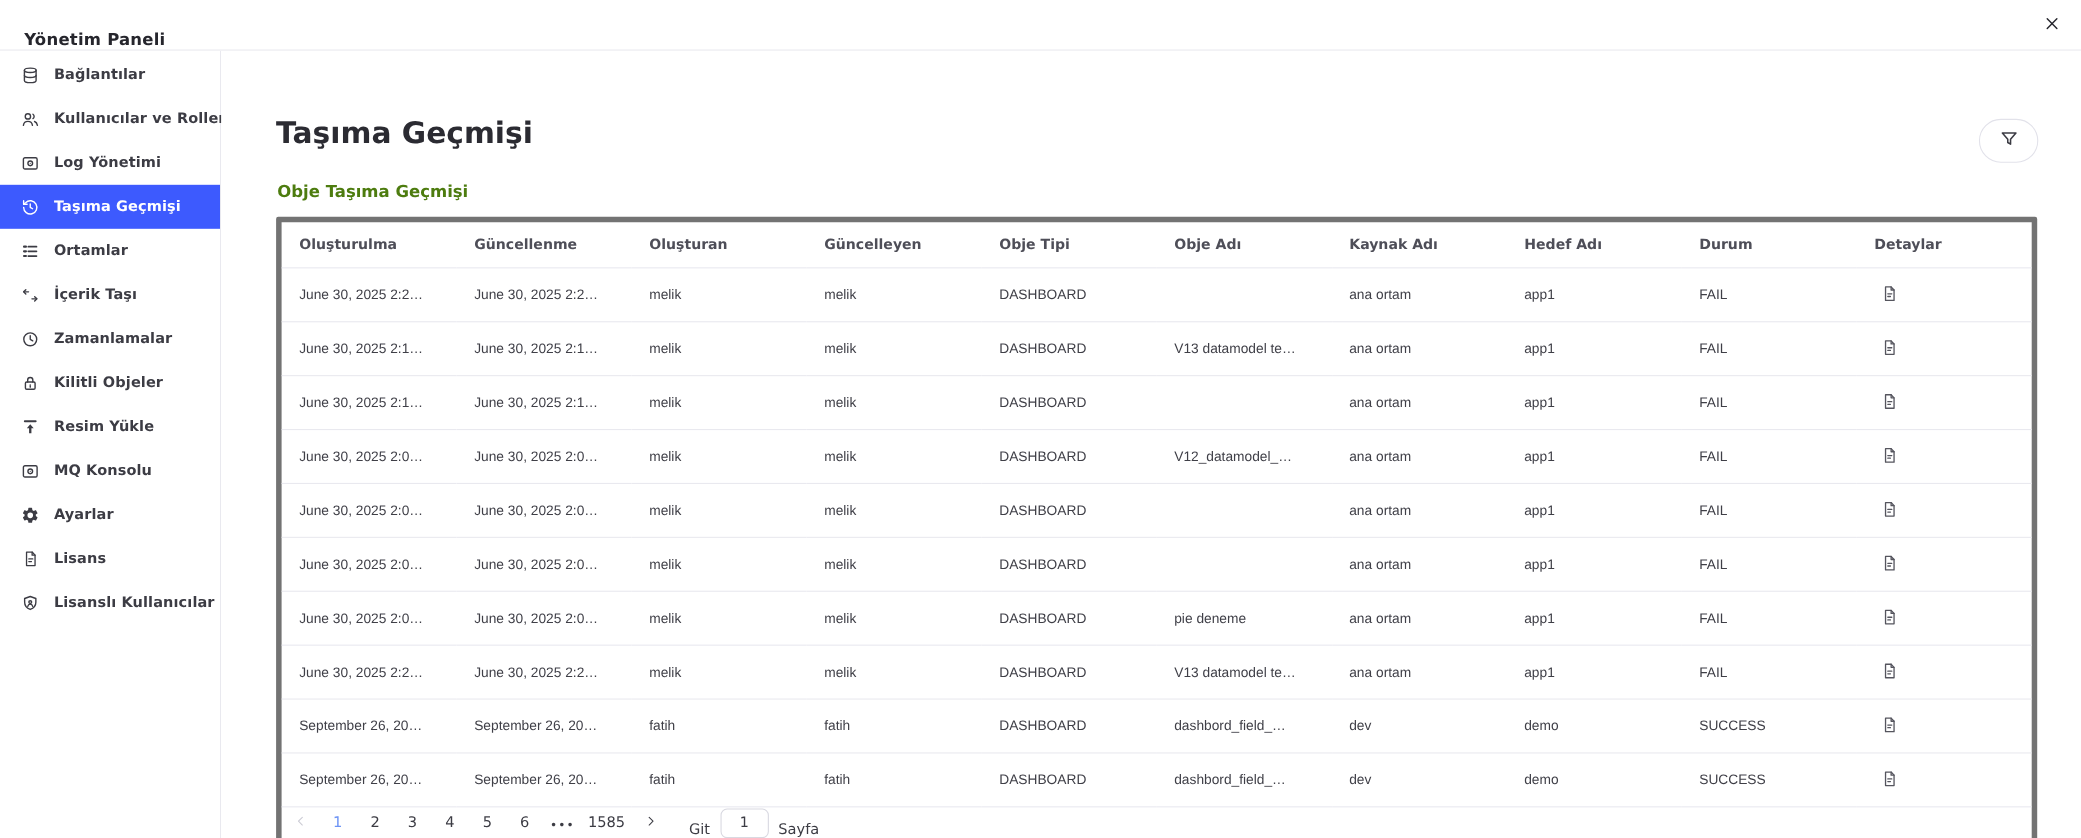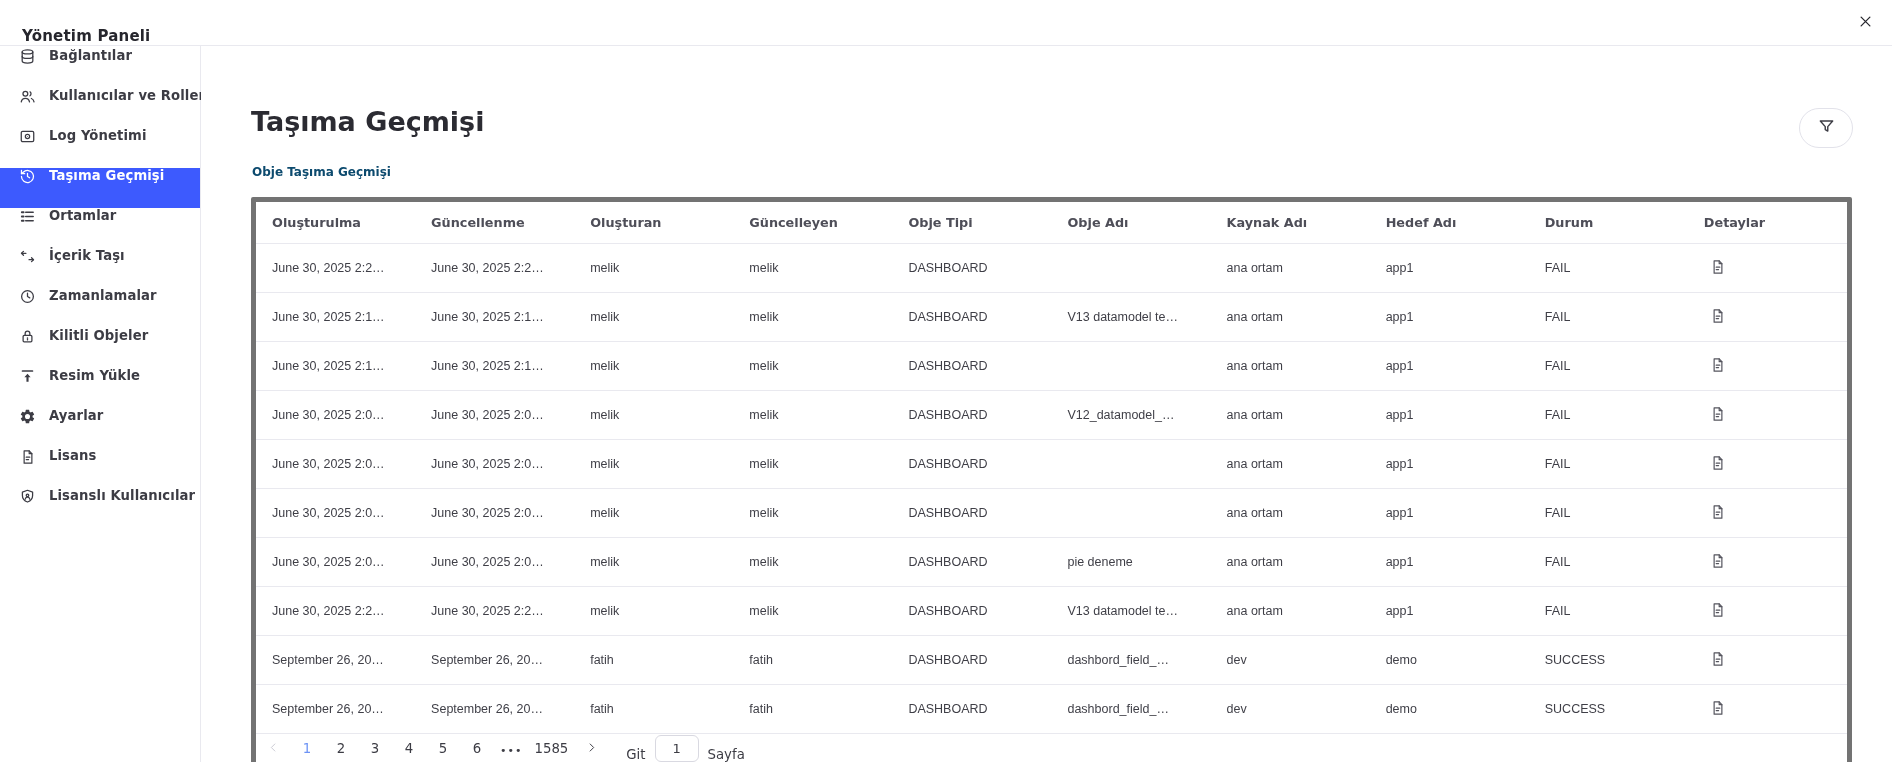--- a/index.html
+++ b/index.html
@@ -10,30 +10,30 @@
   
   .topbar { position:absolute; left:0; top:0; width:1892px; height:46px;
     border-bottom:1px solid var(--border); display:flex; align-items:flex-end; background:#fff; z-index:5; }
   .app-title { margin-left:22px; font-size:15px; font-weight:700; color:#26262d; letter-spacing:.2px; }
   .close-btn { position:absolute; right:16px; top:12px; width:22px; height:22px; border:none; background:none;
     color:#26262d; cursor:pointer; display:flex; align-items:center; justify-content:center; }
 
   
   .sidebar { position:absolute; left:0; top:46px; bottom:0; width:201px;
     border-right:1px solid var(--border); background:#fff; padding-top:2px; }
-  .side-item { height:40px; display:flex; align-items:flex-start; padding-left:19px; cursor:pointer;
+  .side-item { height:40px; display:flex; align-items:center; padding-left:19px; cursor:pointer;
     color:#3c3c44; }
   .side-item .ic { width:17px; height:17px; display:flex; align-items:center; justify-content:center; flex:0 0 17px; }
   .side-item .lbl { margin-left:13px; font-size:13.2px; font-weight:700; letter-spacing:.1px; white-space:nowrap; }
   .side-item.active { background:var(--accent); color:#fff; }
 
   
   .main { position:absolute; left:201px; top:46px; right:0; bottom:0; background:#fff; }
   .page-title { position:absolute; left:50px; top:60px; font-size:27px; font-weight:700; color:#2b2b32; }
-  .subtitle { position:absolute; left:51px; top:119px; font-size:12px; font-weight:700; color:#0c4a6e; }
+  .subtitle { position:absolute; left:51px; top:119px; font-size:15px; font-weight:700; color:#4d7c0f; }
   .filter-btn { position:absolute; left:1598px; top:62px; width:54px; height:40px; border-radius:20px;
     border:1px solid #e2e2ea; background:#fff; color:#3c3c44; cursor:pointer;
     display:flex; align-items:center; justify-content:center; }
 
   
   .table-wrap { position:absolute; left:50px; top:151px; width:1601px;
     border:5px solid #737373; border-radius:2px; background:#fff; }
   table { width:100%; border-collapse:collapse; table-layout:fixed; }
   th { height:41px; text-align:left; padding:0 8px 0 16px; font-size:12.8px; font-weight:700;
     color:#4e4e58; border-bottom:1px solid var(--border); white-space:nowrap; overflow:hidden; }
@@ -154,20 +154,30 @@
         <span class="ic">
           <svg viewBox="0 0 24 24" fill="none" stroke="currentColor" stroke-width="1.8" stroke-linecap="round" stroke-linejoin="round" width="17" height="17">
             <path d="M5 4.2h14" stroke-width="2.4"></path>
             <path d="M12 8l4.4 5h-2.9v6.5h-3V13H7.6z" fill="currentColor" stroke="none"></path>
           </svg>
         </span>
         <span class="lbl">Resim Yükle</span>
       </div>
       <div class="side-item">
         <span class="ic">
+          <svg viewBox="0 0 24 24" fill="none" stroke="currentColor" stroke-width="1.8" stroke-linecap="round" stroke-linejoin="round" width="17" height="17">
+            <rect x="3.2" y="4.8" width="17.6" height="14.4" rx="2"></rect>
+            <circle cx="12" cy="12" r="3"></circle>
+            <circle cx="12" cy="12" r=".7" fill="currentColor" stroke="none"></circle>
+          </svg>
+        </span>
+        <span class="lbl">MQ Konsolu</span>
+      </div>
+      <div class="side-item">
+        <span class="ic">
           <svg viewBox="0 0 24 24" width="17" height="17" fill="currentColor">
             <path d="M19.14 12.94c.04-.3.06-.61.06-.94s-.02-.64-.07-.94l2.03-1.58a.5.5 0 0 0 .12-.64l-1.92-3.32a.5.5 0 0 0-.61-.22l-2.39.96a7.3 7.3 0 0 0-1.62-.94l-.36-2.54a.5.5 0 0 0-.5-.42h-3.84a.5.5 0 0 0-.5.42l-.36 2.54c-.59.24-1.13.56-1.62.94l-2.39-.96a.5.5 0 0 0-.61.22L2.64 8.84a.5.5 0 0 0 .12.64l2.03 1.58c-.05.3-.07.63-.07.94s.02.64.07.94l-2.03 1.58a.5.5 0 0 0-.12.64l1.92 3.32c.14.24.42.34.61.22l2.39-.96c.49.38 1.03.7 1.62.94l.36 2.54c.04.24.25.42.5.42h3.84c.25 0 .46-.18.5-.42l.36-2.54c.59-.24 1.13-.56 1.62-.94l2.39.96c.23.09.47 0 .61-.22l1.92-3.32a.5.5 0 0 0-.12-.64l-2.03-1.58zM12 15.6a3.6 3.6 0 1 1 0-7.2 3.6 3.6 0 0 1 0 7.2z"></path>
           </svg>
         </span>
         <span class="lbl">Ayarlar</span>
       </div>
       <div class="side-item">
         <span class="ic">
           <svg viewBox="0 0 24 24" fill="none" stroke="currentColor" stroke-width="1.8" stroke-linecap="round" stroke-linejoin="round" width="16" height="16">
             <path d="M6.2 2.8h7.6l4 4.2v14.2H6.2z"></path>

